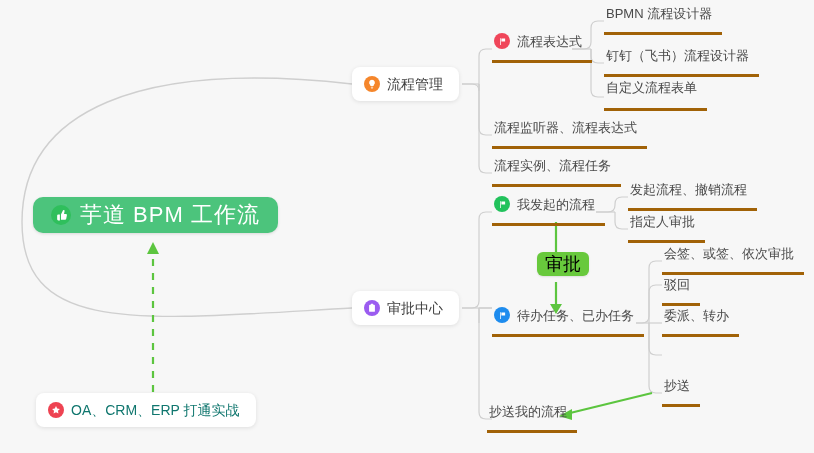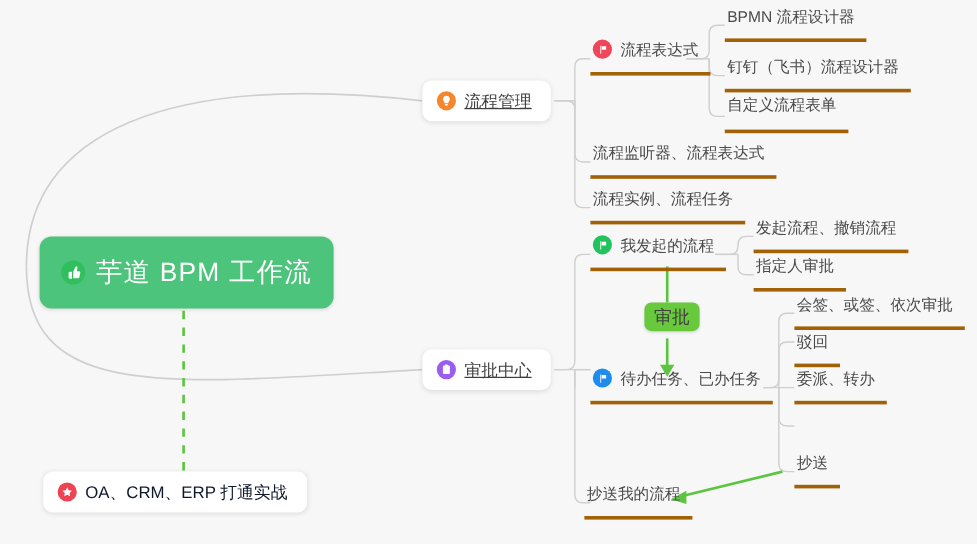--- a/index.html
+++ b/index.html
@@ -13,62 +13,61 @@
   #wires{position:absolute;left:0;top:0;width:814px;height:453px;pointer-events:none;}
 
   
   .node{position:absolute;display:flex;align-items:center;box-sizing:border-box;white-space:nowrap;}
 
   .root{
     background:#4CC47C;
     color:#ffffff;
     border-radius:10px;
     padding:0 18px;
-    height:60px;
+    height:36px;
     font-size:22px;
     box-shadow:0 1px 3px rgba(0,0,0,.12);
   }
   .root .label{letter-spacing:1px;}
 
   .branch{
     background:#ffffff;
     border-radius:8px;
     height:34px;
     padding:0 16px 0 12px;
     font-size:14px;
     color:#3f3f3f;
     box-shadow:0 1px 4px rgba(0,0,0,.10);
-    text-decoration:underline;
   }
 
   .plain{
     font-size:13px;
     color:#4a4a4a;
     height:27px;
     padding:0 10px 14px 2px;
     border-bottom:3px solid #a16207;
     background:transparent;
   }
   .plain.withicon{padding-left:2px;}
 
   .card{
     background:#ffffff;
     border-radius:8px;
     height:34px;
     padding:0 16px 0 12px;
     font-size:14px;
-    color:#0f172a;
+    color:#0f766e;
     box-shadow:0 1px 4px rgba(0,0,0,.10);
   }
 
   .badge{
     background:#68C93C;
-    color:#404040;
+    color:#000000;
     border-radius:6px;
-    font-size:15px;
+    font-size:18px;
     height:24px;
     padding:0 8px;
     justify-content:center;
     box-shadow:0 1px 2px rgba(0,0,0,.10);
   }
 
   
   .ico{
     width:16px;height:16px;border-radius:50%;
     display:inline-flex;align-items:center;justify-content:center;

